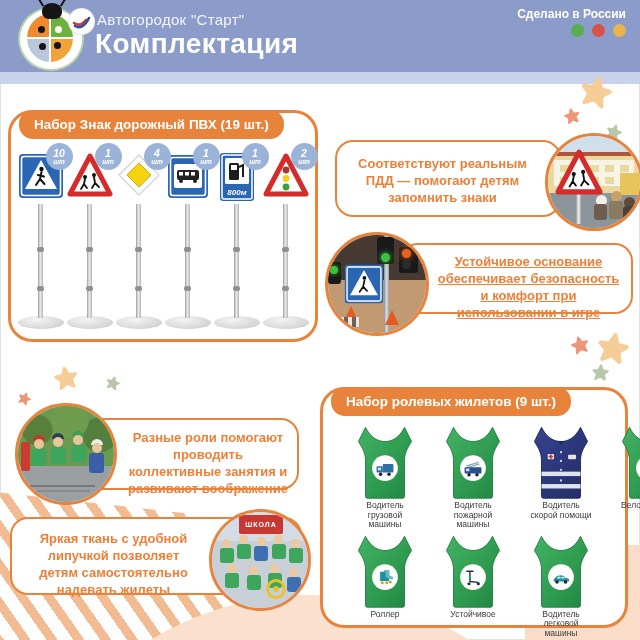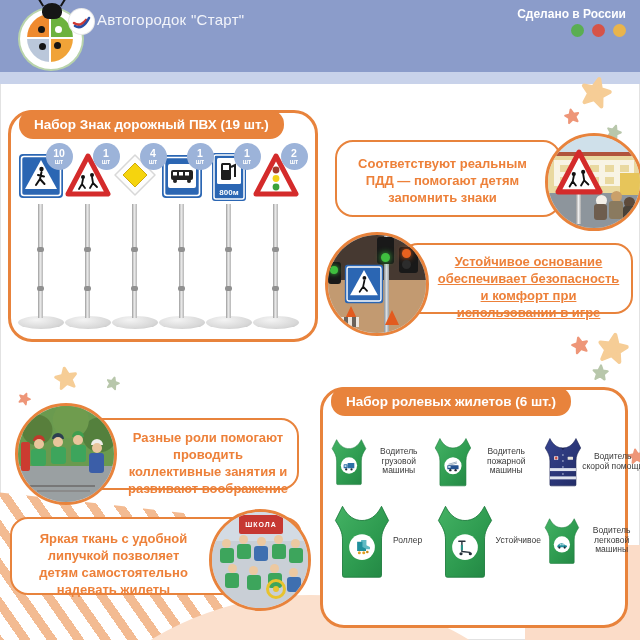--- a/index.html
+++ b/index.html
@@ -41,37 +41,37 @@
   .big-circle{position:absolute;left:5px;top:595px;width:610px;height:610px;border-radius:50%;background:#fbe0cd;z-index:0;}
   .corner-blob{position:absolute;right:0;bottom:0;width:115px;height:95px;background:#fbdcc8;border-top-left-radius:78px;z-index:0;}
   .star{position:absolute;z-index:1;}
   .star svg{display:block;}
 
   
   .card{position:absolute;background:#fff;border:3px solid #e8833c;border-radius:24px;z-index:1;}
   .card-pill{position:absolute;left:8px;top:-3px;background:#e8833c;color:#fff;font-size:13.5px;font-weight:bold;
     padding:7px 15px;border-radius:14px;white-space:nowrap;z-index:2;}
   .signs-card{left:8px;top:110px;width:304px;height:226px;}
-  .signs-row{position:absolute;left:6px;right:6px;top:38px;bottom:4px;display:flex;}
+  .signs-row{position:absolute;left:6px;right:6px;top:38px;bottom:4px;display:flex;justify-content:space-between;font-style:italic;}
   .sign-col{position:relative;width:47px;display:flex;flex-direction:column;align-items:center;}
   .sign-head{position:relative;width:46px;height:52px;}
   .badge{position:absolute;top:-8px;right:-9px;width:27px;height:27px;border-radius:50%;background:#9cb3d9;
     display:flex;flex-direction:column;align-items:center;justify-content:center;color:#fff;z-index:2;}
   .badge-num{font-size:10.5px;font-weight:bold;line-height:1;}
   .badge-unit{font-size:6.5px;font-weight:bold;line-height:1;margin-top:1px;}
   .pole{position:relative;width:5px;height:114px;margin-top:1px;
     background:linear-gradient(90deg,#9a9a9a,#ececec 45%,#b5b5b5);}
   .joint{position:absolute;left:-1px;width:7px;height:5px;background:#909090;border-radius:2px;}
   .joint.j1{top:38%;} .joint.j2{top:72%;}
   .base{width:46px;height:13px;border-radius:50%;margin-top:-2px;
     background:radial-gradient(ellipse at 40% 30%,#f4f4f4,#d8d8d8 65%,#bfbfbf);}
 
   .vests-card{left:320px;top:387px;width:302px;height:235px;}
   .vest-grid{position:absolute;left:8px;right:8px;top:32px;display:grid;grid-template-columns:repeat(4,1fr);column-gap:3px;row-gap:1px;}
-  .vest-item{display:flex;flex-direction:row;align-items:center;}
+  .vest-item{display:flex;flex-direction:column;align-items:center;margin-left:23px;}
   .vest-item svg.vest{width:62px;height:78px;}
   .vest-label{font-size:8.5px;line-height:1.12;color:#3a3a3a;text-align:center;margin-top:1px;}
 
   
   .callout{position:absolute;background:#fff;border:2.5px solid #e8833c;border-radius:18px;z-index:1;
     color:#ed8039;font-size:13px;font-weight:bold;line-height:1.32;box-sizing:border-box;}
   .callout .txt{display:block;text-align:center;}
   .co1{left:335px;top:140px;width:226px;height:77px;padding:13px 26px 10px 15px;}
   .co2{left:400px;top:243px;width:233px;height:71px;padding:8px 10px 8px 34px;text-decoration:underline;}
   .co3{left:75px;top:418px;width:224px;height:72px;padding:9px 8px 8px 50px;}
@@ -154,20 +154,21 @@
         <span class="bug-dot d4"></span>
     </div>
     <div class="logo-badge">
       <svg width="25" height="25" viewBox="0 0 25 25">
         <path d="M5,14 C9,17 13,16 17,11" stroke="#cf3a34" stroke-width="2.6" fill="none" stroke-linecap="round"></path>
         <path d="M6,17 C11,20 16,17 20,9" stroke="#2b4ea3" stroke-width="2.6" fill="none" stroke-linecap="round"></path>
       </svg>
     </div>
   </div>
   <div class="brand">Автогородок "Старт"</div>
+  <div class="page-title">Комплектация</div>
   <div class="made-in">Сделано в России</div>
   <div class="dots">
     <span class="dot g"></span>
     <span class="dot r"></span>
     <span class="dot y"></span>
   </div>
 </div>
 <div class="header-strip"></div>
 
 <div class="stripes"></div>
@@ -494,21 +495,21 @@
         <div class="head"></div>
         <div class="vest blue"></div>
       </div>
     <div class="abs wheel" style="left:56%;top:70%;">
         <i></i>
       </div>
   </div>
 </div>
 
 <div class="card vests-card">
-  <div class="card-pill">Набор ролевых жилетов (6 шт.)</div>
+  <div class="card-pill">Набор ролевых жилетов (9 шт.)</div>
   <div class="vest-grid">
 
     <div class="vest-item">
       <svg class="vest" viewBox="0 0 64 88">
         <use href="#vestPath" fill="url(#gGreen)" stroke="#1e7c3d" stroke-width="1"></use>
         <circle cx="32" cy="52" r="14.5" fill="#fff"></circle>
         <g transform="translate(21.5,43)">
           <rect x="1" y="7" width="7" height="7" rx="1" fill="#2d6fa6"></rect>
           <rect x="8" y="4.5" width="12" height="9.5" rx="1" fill="#2d6fa6"></rect>
           <rect x="2.5" y="8.5" width="3.5" height="3" fill="#cfe4f2"></rect>

